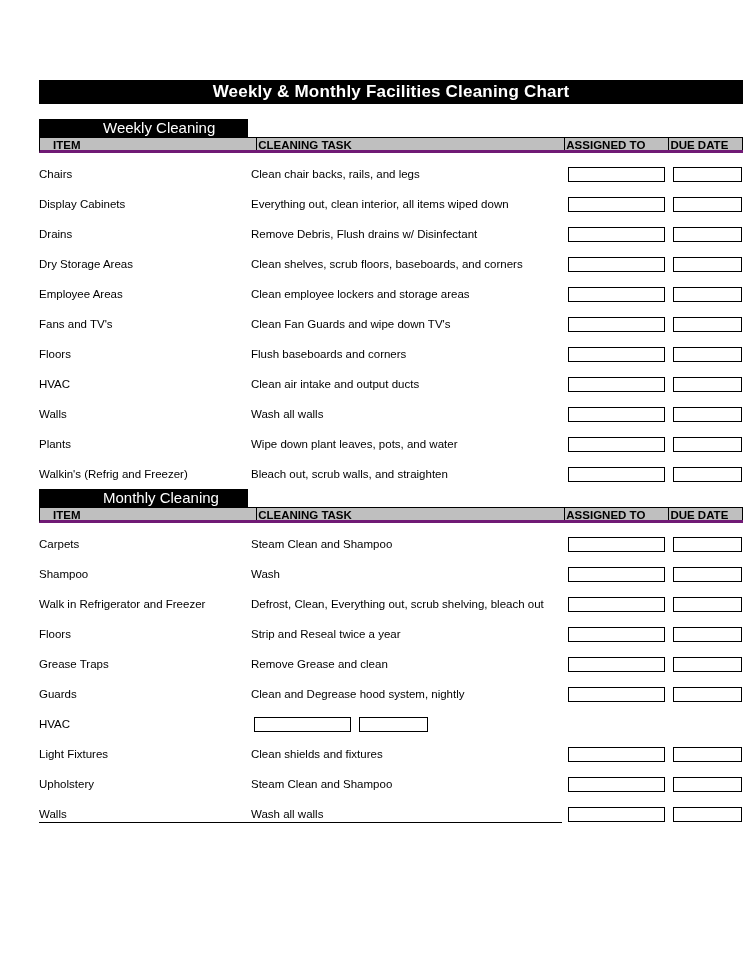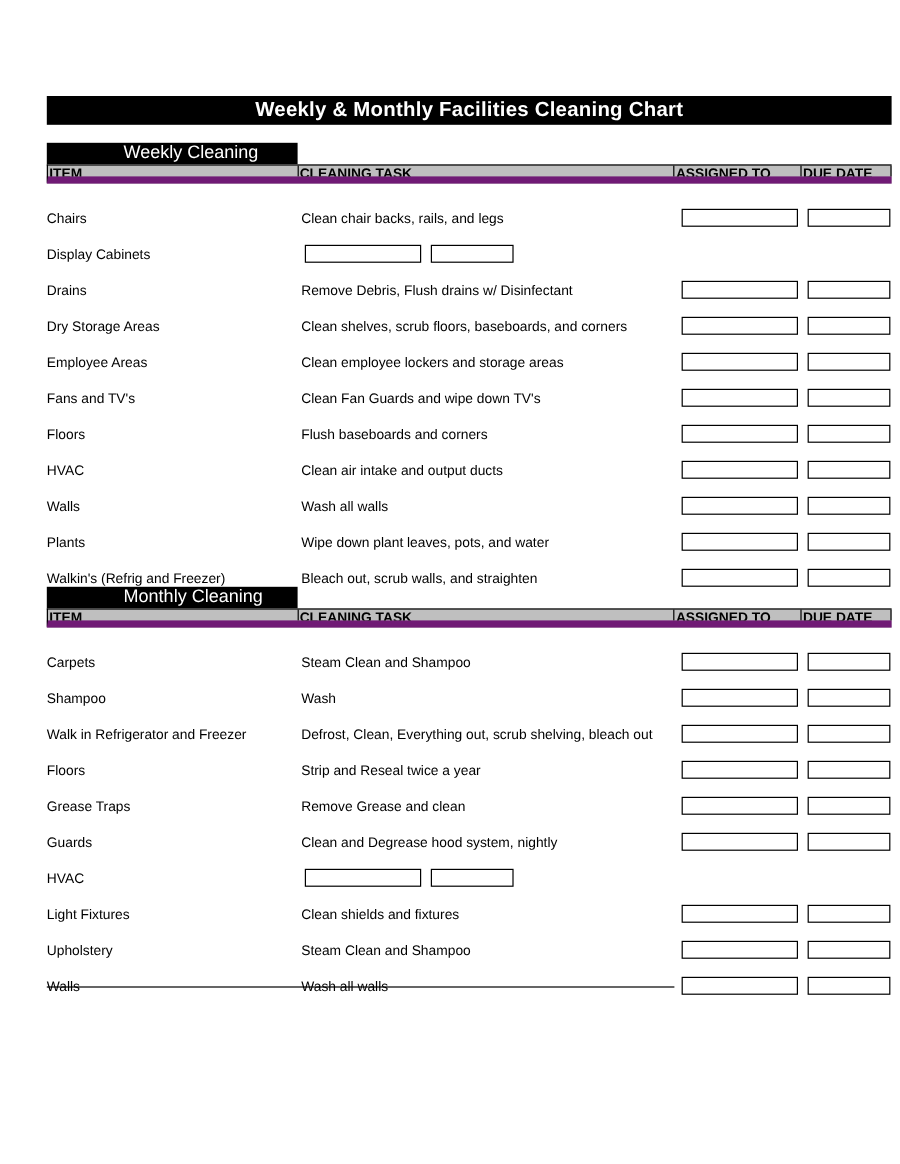--- a/index.html
+++ b/index.html
@@ -27,37 +27,37 @@
   .section.first { margin-top: 15px; }
   .section-bar {
     background: #000; color: #fff;
     width: 209px; height: 18px; line-height: 18px;
     font-size: 15px; padding-left: 64px;
   }
   .col-header {
     display: flex; width: 704px;
     background: #bfbfbf;
     border-top: 1px solid #000;
-    border-bottom: 6px solid #701a75;
+    border-bottom: 3px solid #701a75;
     border-left: 1px solid #000;
     font-weight: bold; font-size: 11.5px;
-    height: 16px; line-height: 14px;
+    height: 16px; line-height: 14px; padding-left: 12px;
   }
   .col-header .hcell {
     border-right: 1px solid #000;
     padding-left: 1px;
     white-space: nowrap; overflow: hidden;
   }
   .w-item { width: 209px; }
   .w-task { width: 314px; }
   .w-assigned { width: 106px; }
   .w-due { width: 75px; }
   .rows { width: 704px; }
   .row {
-    display: flex; align-items: flex-end;
+    display: flex; align-items: center;
     height: 30px; font-size: 11.5px;
   }
   .rows .row:first-child { margin-top: 6px; }
   .cell { white-space: nowrap; overflow: visible; }
   .task-cell { padding-left: 3px; }
   .field-box {
     height: 15px; background: #fff;
     border: 1px solid #000;
   }
   .assigned-box { width: 97px; margin-left: 6px; }
@@ -91,20 +91,21 @@
     <div class="w-assigned">
       <div class="field-box assigned-box"></div>
     </div>
     <div class="w-due">
       <div class="field-box due-box"></div>
     </div>
   </div>
 
   <div class="row">
     <div class="cell w-item">Display Cabinets</div>
+    <div class="cell task-cell w-task">Everything out, clean interior, all items wiped down</div>
     <div class="w-assigned">
       <div class="field-box assigned-box"></div>
     </div>
     <div class="w-due">
       <div class="field-box due-box"></div>
     </div>
   </div>
 
   <div class="row">
     <div class="cell w-item">Drains</div>

